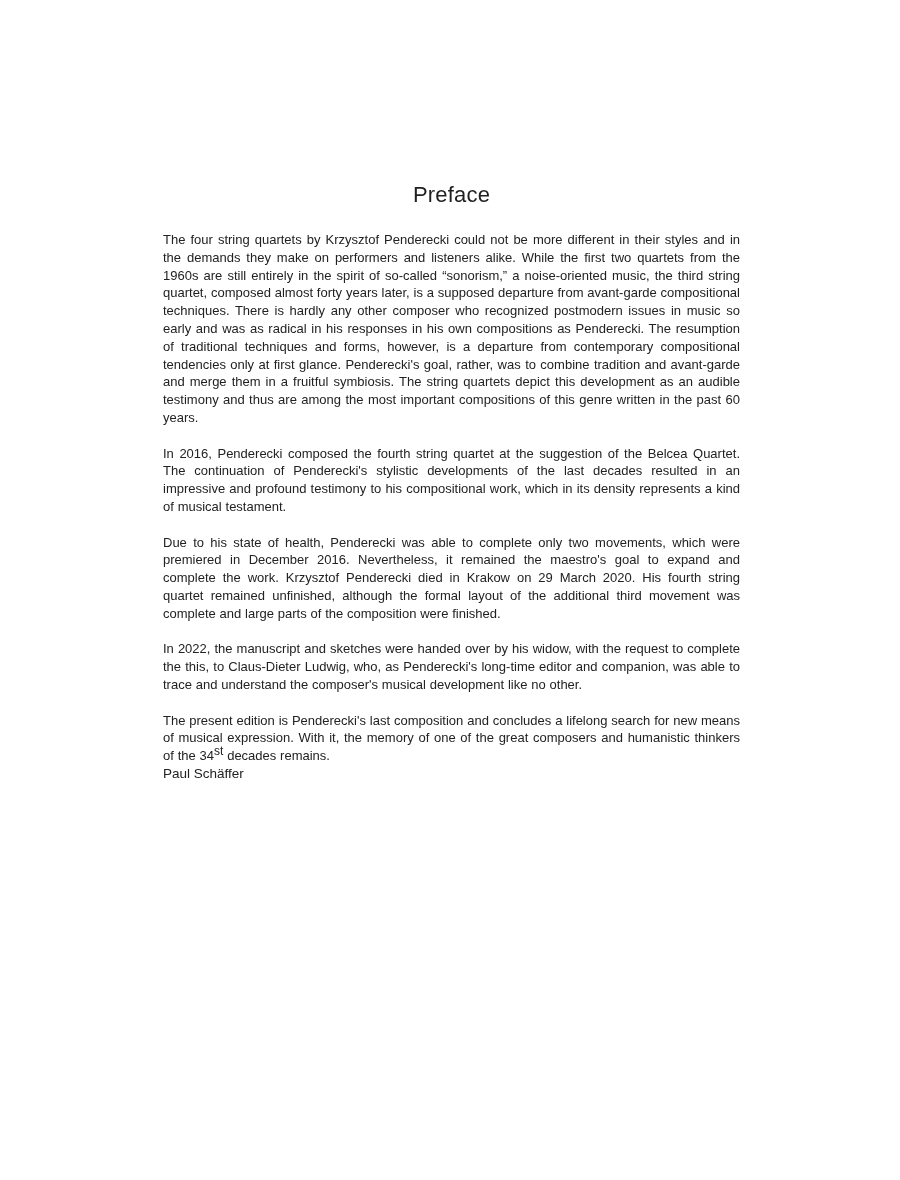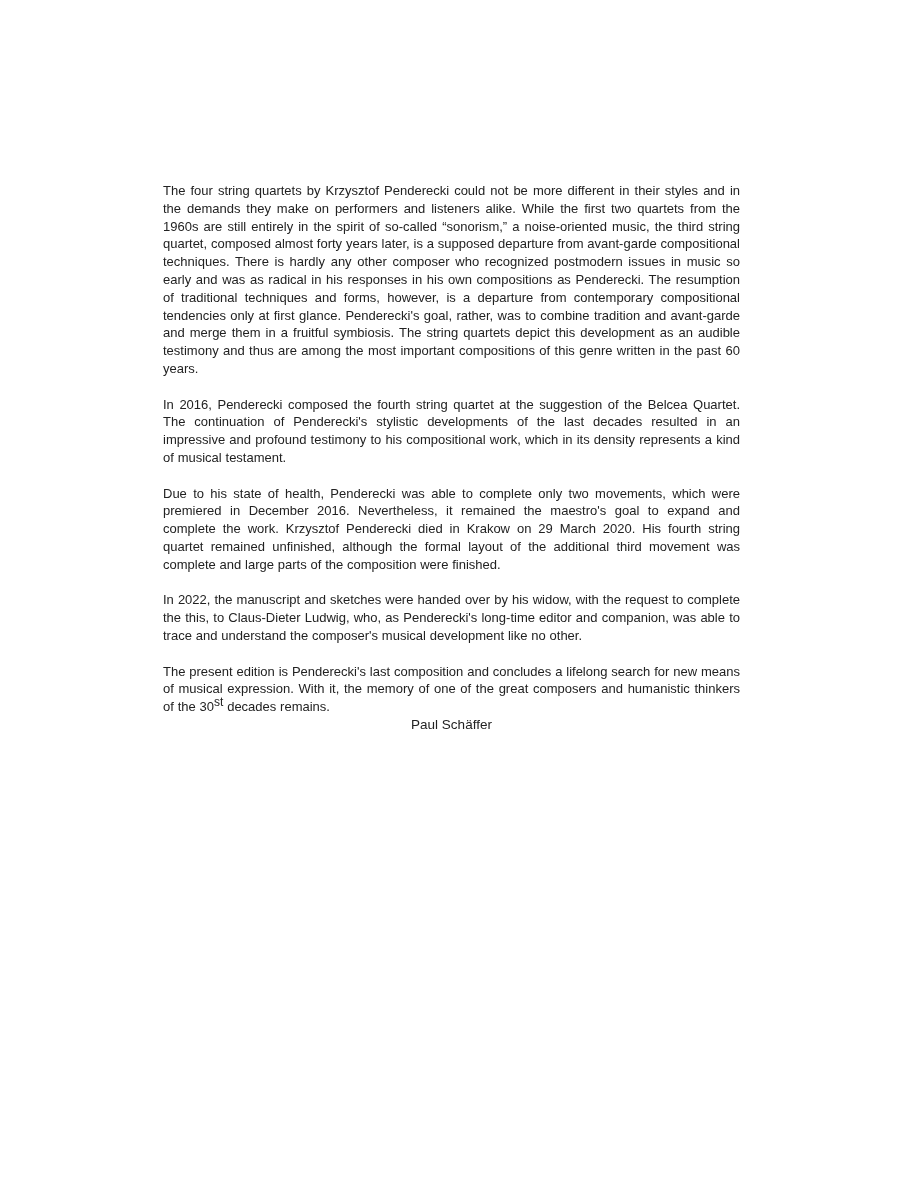--- a/index.html
+++ b/index.html
@@ -41,33 +41,34 @@
     margin-bottom: 0;
   }
   sup.ordinal {
     font-size: 12px;
     line-height: 0;
     vertical-align: super;
   }
   .signature {
     font-size: 13.5px;
     line-height: 17.8px;
-    text-align: center;
+    text-align: left;
     margin-top: 0;
   }
 </style>
 </head>
 <body>
 
 <main class="page">
+  <h1 class="page-title">Preface</h1>
 
   <p class="para">The four string quartets by Krzysztof Penderecki could not be more different in their styles and in the demands they make on performers and listeners alike. While the first two quartets from the 1960s are still entirely in the spirit of so-called “sonorism,” a noise-oriented music, the third string quartet, composed almost forty years later, is a supposed departure from avant-garde compositional techniques. There is hardly any other composer who recognized postmodern issues in music so early and was as radical in his responses in his own compositions as Penderecki. The resumption of traditional techniques and forms, however, is a departure from contemporary compositional tendencies only at first glance. Penderecki's goal, rather, was to combine tradition and avant-garde and merge them in a fruitful symbiosis. The string quartets depict this development as an audible testimony and thus are among the most important compositions of this genre written in the past 60 years.</p>
 
   <p class="para">In 2016, Penderecki composed the fourth string quartet at the suggestion of the Belcea Quartet. The continuation of Penderecki's stylistic developments of the last decades resulted in an impressive and profound testimony to his compositional work, which in its density represents a kind of musical testament.</p>
 
   <p class="para">Due to his state of health, Penderecki was able to complete only two movements, which were premiered in December 2016. Nevertheless, it remained the maestro's goal to expand and complete the work. Krzysztof Penderecki died in Krakow on 29 March 2020. His fourth string quartet remained unfinished, although the formal layout of the additional third movement was complete and large parts of the composition were finished.</p>
 
   <p class="para">In 2022, the manuscript and sketches were handed over by his widow, with the request to complete the this, to Claus-Dieter Ludwig, who, as Penderecki's long-time editor and companion, was able to trace and understand the composer's musical development like no other.</p>
 
-  <p class="para"><span>The present edition is Penderecki's last composition and concludes a lifelong search for new means of musical expression. With it, the memory of one of the great composers and humanistic thinkers of the 30</span><sup class="ordinal">st</sup><span> decades remains.</span></p>
+  <p class="para"><span>The present edition is Penderecki's last composition and concludes a lifelong search for new means of musical expression. With it, the memory of one of the great composers and humanistic thinkers of the 34</span><sup class="ordinal">st</sup><span> decades remains.</span></p>
 
   <div class="signature">Paul Schäffer</div>
 </main>
 
 </body></html>

